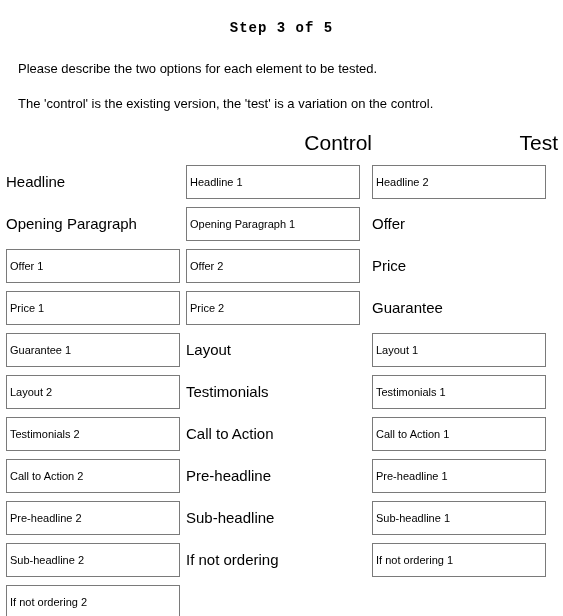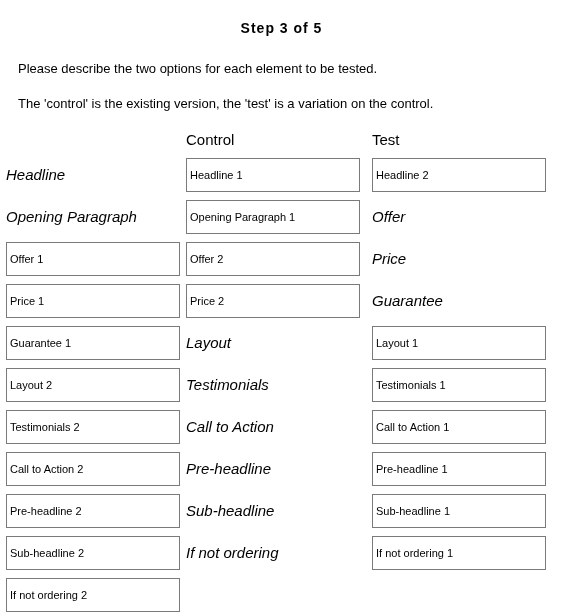--- a/index.html
+++ b/index.html
@@ -10,42 +10,43 @@
   padding: 10px 6px;
   width: 563px;
   box-sizing: border-box;
 }
 .step-title {
   text-align: center;
   font-weight: bold;
   font-size: 14px;
   margin: 10px 0 25px 0;
   letter-spacing: 1px;
+  font-family: Liberation Mono, monospace;
 }
 .intro {
   margin: 0 0 18px 12px;
   line-height: 1.3;
 }
 .grid {
   display: grid;
   grid-template-columns: 180px 186px 186px;
   column-gap: 0;
   row-gap: 8px;
   align-items: center;
   margin-top: 12px;
 }
 .col-header {
-  font-size: 15px;
+  font-size: 21px;
   padding-bottom: 2px;
+  text-align: right;
 }
 .row-label {
   font-size: 15px;
   line-height: 1.2;
   padding-right: 8px;
-  font-style: italic;
 }
 .cell {
   padding-right: 6px;
 }
 input[type="text"] {
   width: 174px;
   font-family: Arial, sans-serif;
   font-size: 11px;
   padding: 2px 3px;
   border: 1px solid #7a7a7a;

